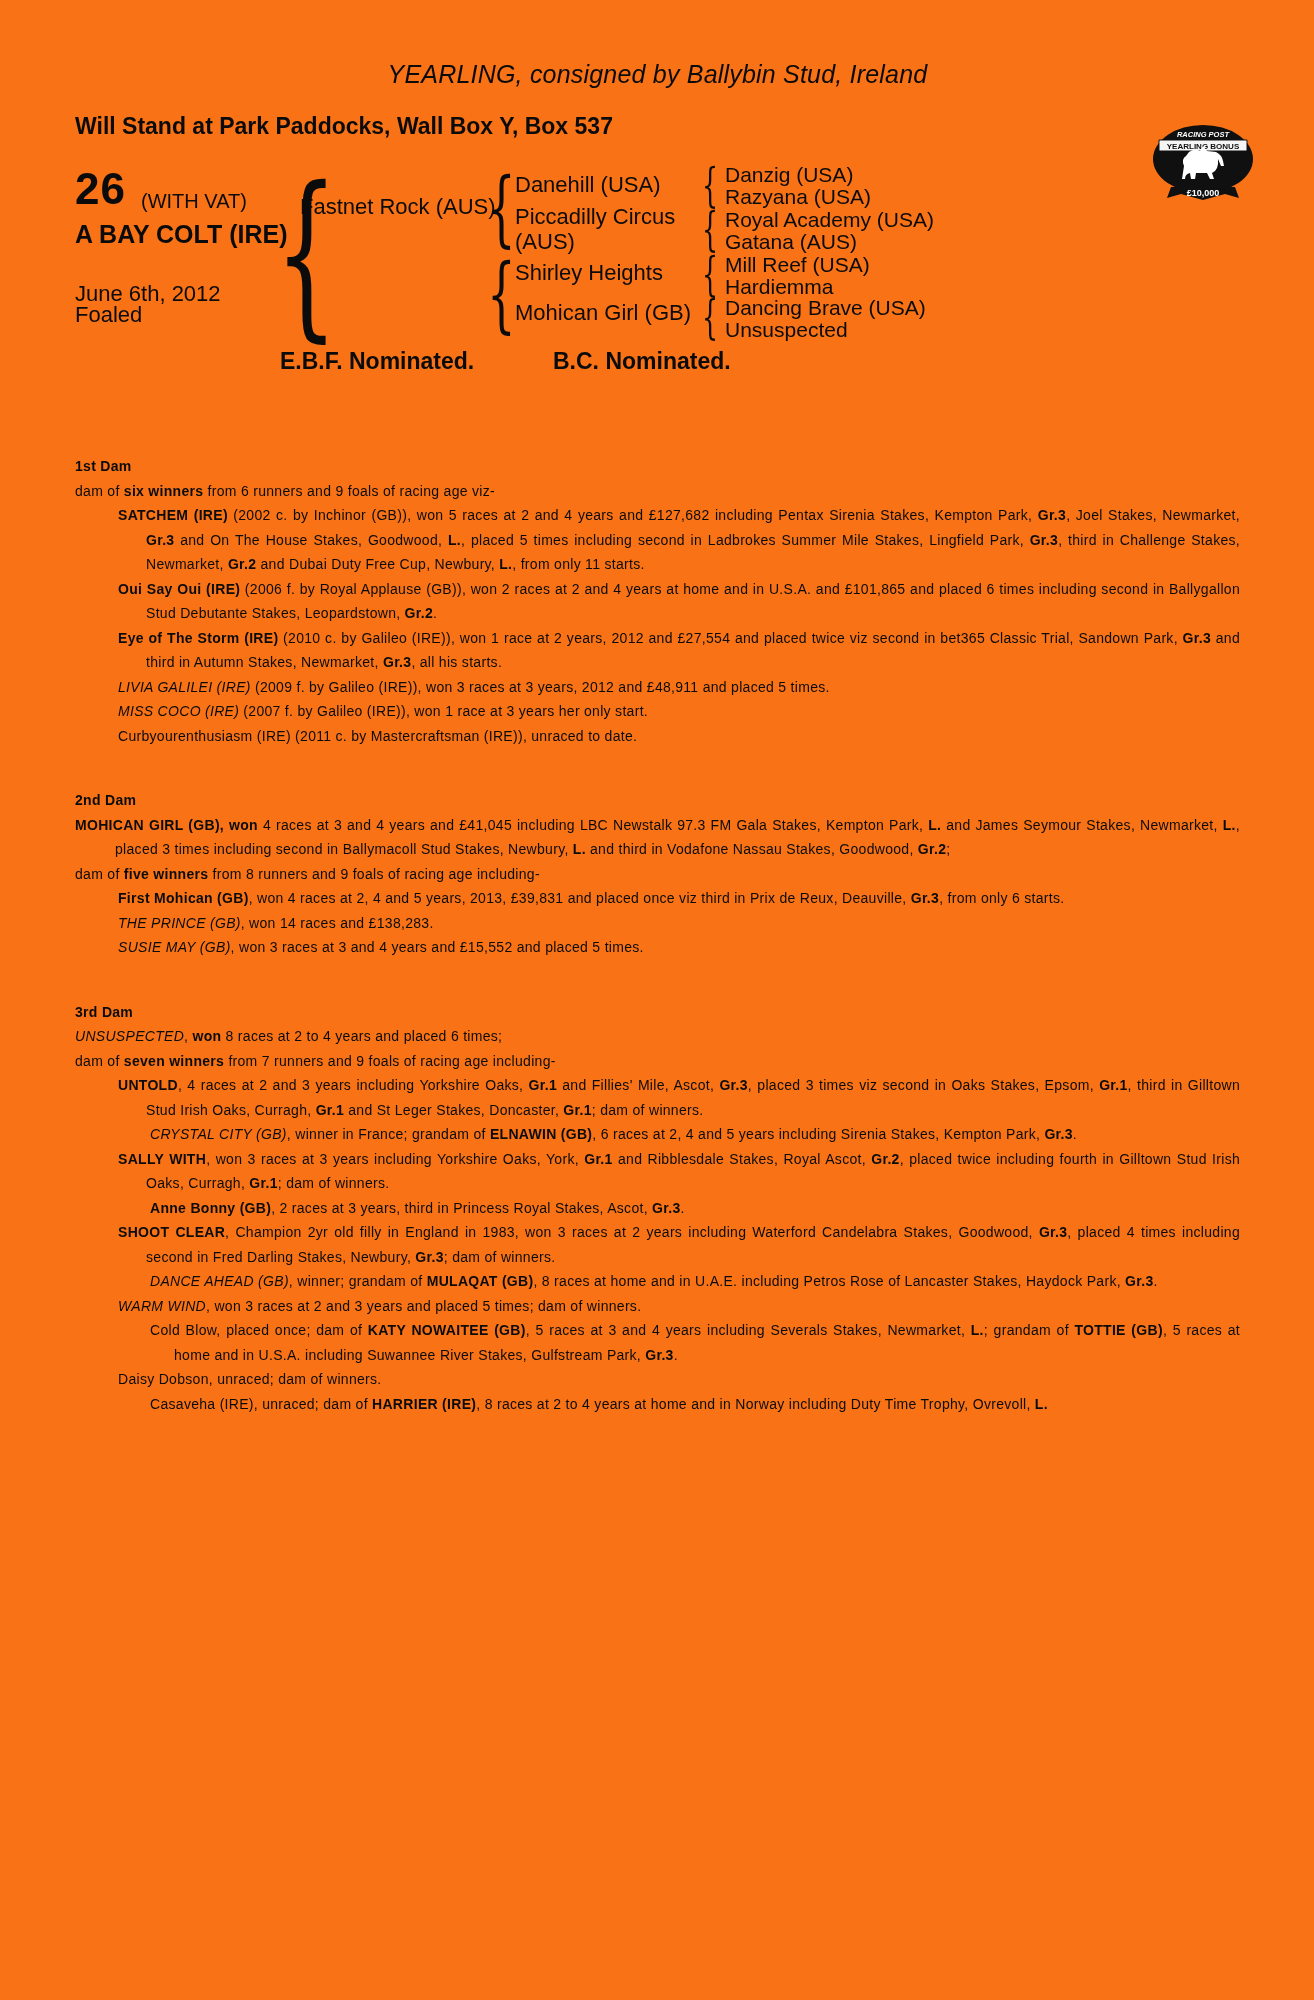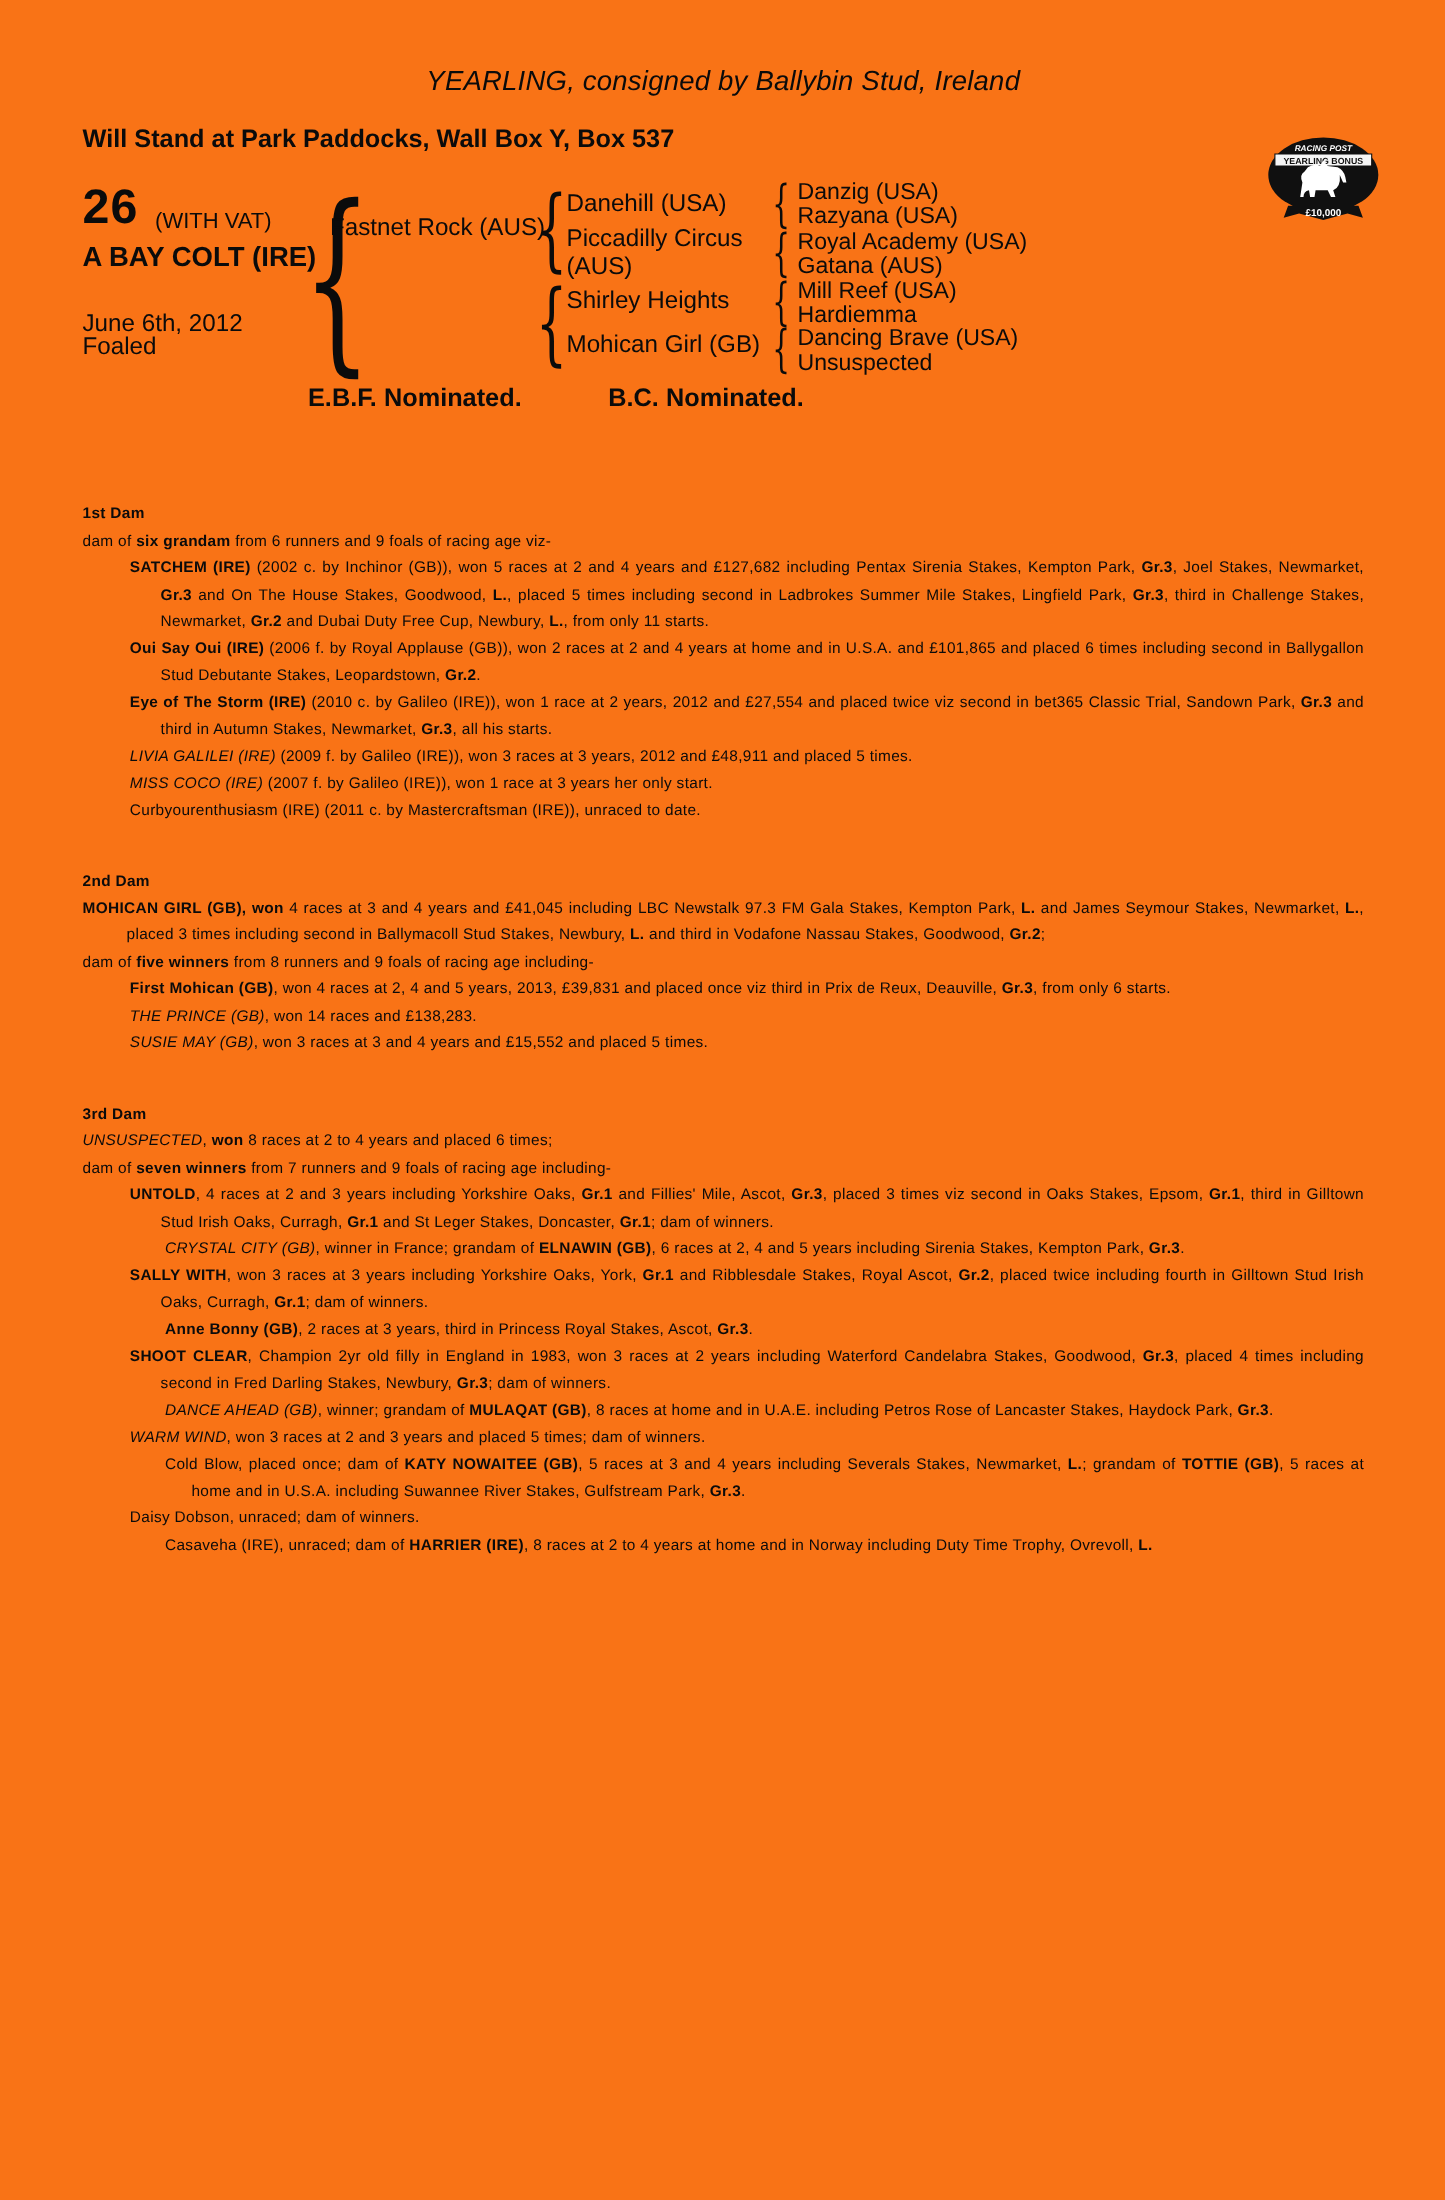--- a/index.html
+++ b/index.html
@@ -147,21 +147,21 @@
     <div class="g3 g3-6">Dancing Brave (USA)</div>
     <div class="g3 g3-7">Unsuspected</div>
 
     <div class="nom nom-ebf">E.B.F. Nominated.</div>
     <div class="nom nom-bc">B.C. Nominated.</div>
   </div>
 
   <div class="dams">
       <div class="dam-section">
         <div class="dam-heading">1st Dam</div>
-        <p class="p0h"><span>dam of </span><span class="b">six grandam</span><span> from 6 runners and 9 foals of racing age viz-</span></p>
+        <p class="p0h"><span>dam of </span><span class="b">six winners</span><span> from 6 runners and 9 foals of racing age viz-</span></p>
         <p class="p1"><span class="b">SATCHEM (IRE)</span><span> (2002 c. by Inchinor (GB)), won 5 races at 2 and 4 years and £127,682 including Pentax Sirenia Stakes, Kempton Park, </span><span class="b">Gr.3</span><span>, Joel Stakes, Newmarket, </span><span class="b">Gr.3</span><span> and On The House Stakes, Goodwood, </span><span class="b">L.</span><span>, placed 5 times including second in Ladbrokes Summer Mile Stakes, Lingfield Park, </span><span class="b">Gr.3</span><span>, third in Challenge Stakes, Newmarket, </span><span class="b">Gr.2</span><span> and Dubai Duty Free Cup, Newbury, </span><span class="b">L.</span><span>, from only 11 starts.</span></p>
         <p class="p1"><span class="b">Oui Say Oui (IRE)</span><span> (2006 f. by Royal Applause (GB)), won 2 races at 2 and 4 years at home and in U.S.A. and £101,865 and placed 6 times including second in Ballygallon Stud Debutante Stakes, Leopardstown, </span><span class="b">Gr.2</span><span>.</span></p>
         <p class="p1"><span class="b">Eye of The Storm (IRE)</span><span> (2010 c. by Galileo (IRE)), won 1 race at 2 years, 2012 and £27,554 and placed twice viz second in bet365 Classic Trial, Sandown Park, </span><span class="b">Gr.3</span><span> and third in Autumn Stakes, Newmarket, </span><span class="b">Gr.3</span><span>, all his starts.</span></p>
         <p class="p1"><span class="i">LIVIA GALILEI (IRE)</span><span> (2009 f. by Galileo (IRE)), won 3 races at 3 years, 2012 and £48,911 and placed 5 times.</span></p>
         <p class="p1"><span class="i">MISS COCO (IRE)</span><span> (2007 f. by Galileo (IRE)), won 1 race at 3 years her only start.</span></p>
         <p class="p1"><span>Curbyourenthusiasm (IRE) (2011 c. by Mastercraftsman (IRE)), unraced to date.</span></p>
       </div>
       <div class="dam-section">
         <div class="dam-heading">2nd Dam</div>
         <p class="p0h"><span class="b">MOHICAN GIRL (GB), won</span><span> 4 races at 3 and 4 years and £41,045 including LBC Newstalk 97.3 FM Gala Stakes, Kempton Park, </span><span class="b">L.</span><span> and James Seymour Stakes, Newmarket, </span><span class="b">L.</span><span>, placed 3 times including second in Ballymacoll Stud Stakes, Newbury, </span><span class="b">L.</span><span> and third in Vodafone Nassau Stakes, Goodwood, </span><span class="b">Gr.2</span><span>;</span></p>

